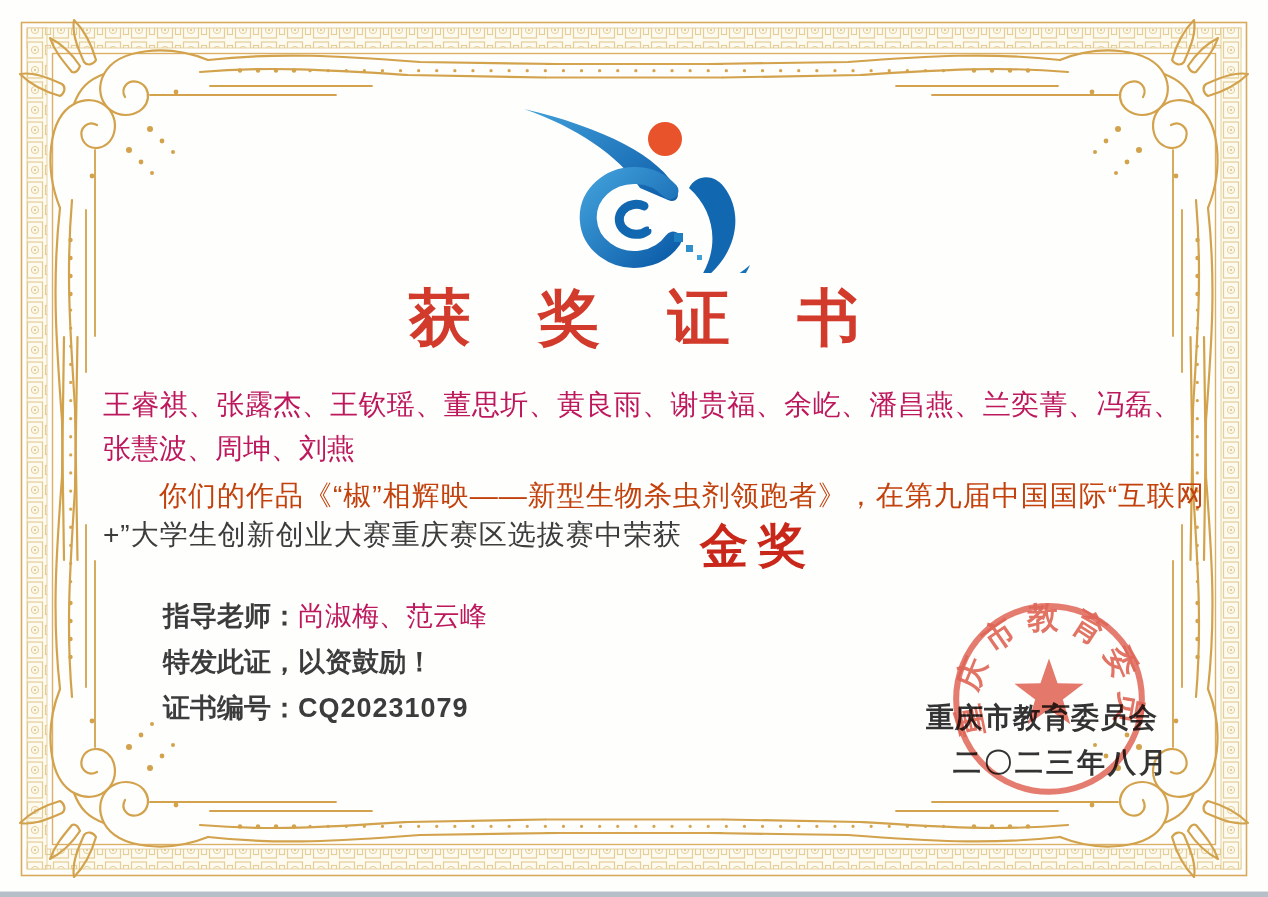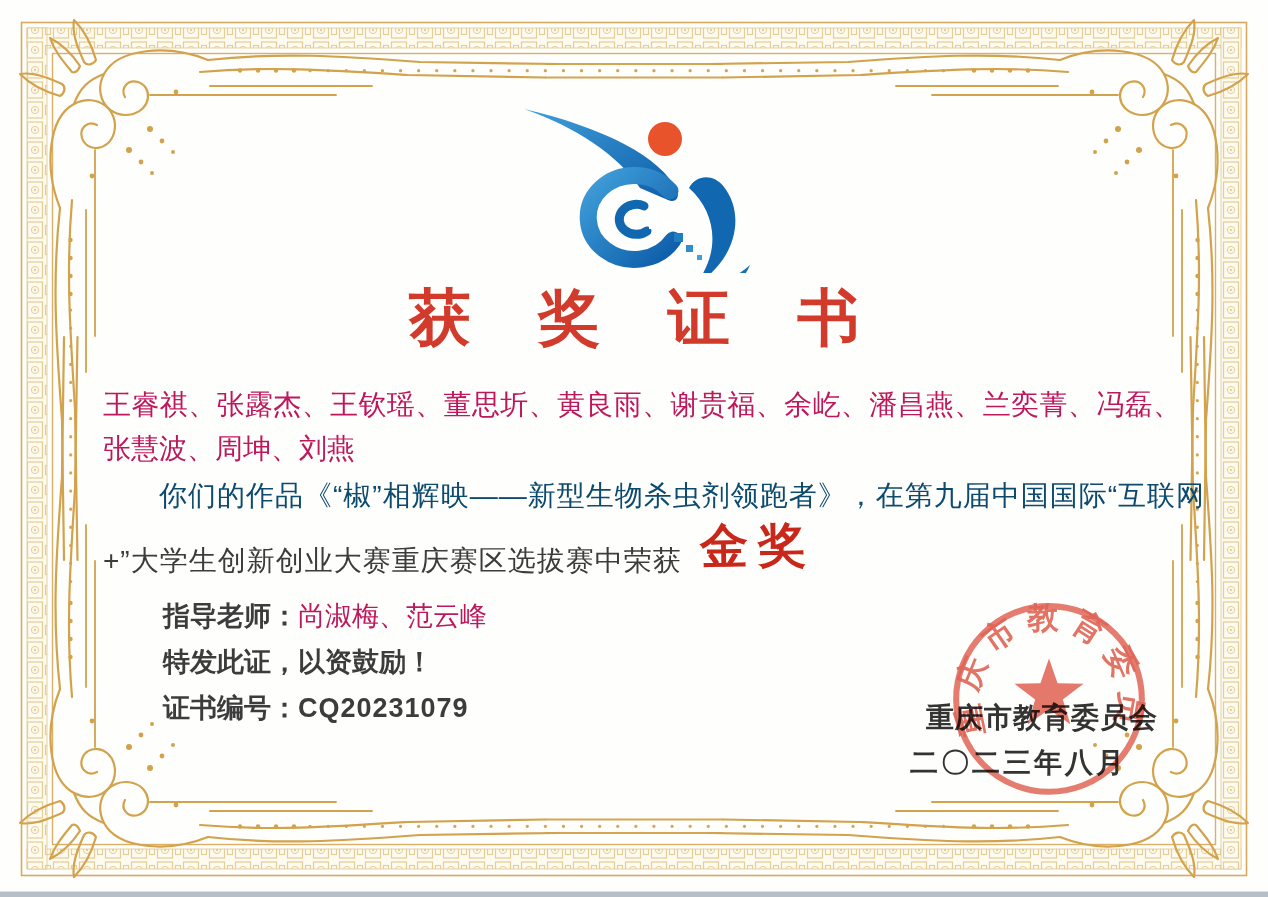--- a/index.html
+++ b/index.html
@@ -28,27 +28,27 @@
   .recipients {
     position:absolute; left:103px; top:383px; width:1078px;
     font-family:"Liberation Serif","DejaVu Serif",serif;
     font-size:28px; line-height:44px; color:#4e4e4e;
     text-align:justify;
   }
 
   
   .body-line1 {
     position:absolute; left:103px; top:470px; width:1080px;
-    font-size:28px; line-height:52px; color:#0c4a6e;
+    font-size:28px; line-height:52px; color:#c2410c;
     text-indent:56px; letter-spacing:1px; font-weight:500;
     white-space:nowrap;
   }
   .body-line2 {
     position:absolute; left:103px; top:516px; width:1080px;
-    display:flex; align-items:flex-end;
+    display:flex; align-items:flex-start;
     font-size:28px; color:#3c3c3c; letter-spacing:1px; font-weight:500;
   }
   .award {
     font-family:"Liberation Serif","DejaVu Serif",serif;
     font-size:48px; font-weight:700; color:#c8271a;
     letter-spacing:10px; margin-left:18px; transform:translateY(-2px) rotate(-1deg);
   }
 
   .info-row { position:absolute; left:163px; font-size:27px; color:#3c3c3c; }
   .info-label { font-weight:700; }
@@ -59,21 +59,21 @@
   .certno-value { font-weight:600; letter-spacing:1px; }
 
   
   .issuer {
     position:absolute; left:912px; top:699px; width:260px;
     text-align:center; font-size:28px; font-weight:600; color:#333;
     letter-spacing:1px;
   }
   .issue-date {
     position:absolute; left:910px; top:744px; width:260px;
-    text-align:left; font-size:28px; font-weight:600; color:#333;
+    text-align:right; font-size:28px; font-weight:600; color:#333;
     letter-spacing:3px;
   }
 
   
   .seal {
     position:absolute; left:938px; top:590px; width:222px; height:222px;
     mix-blend-mode:multiply; opacity:0.88;
   }
 
   

